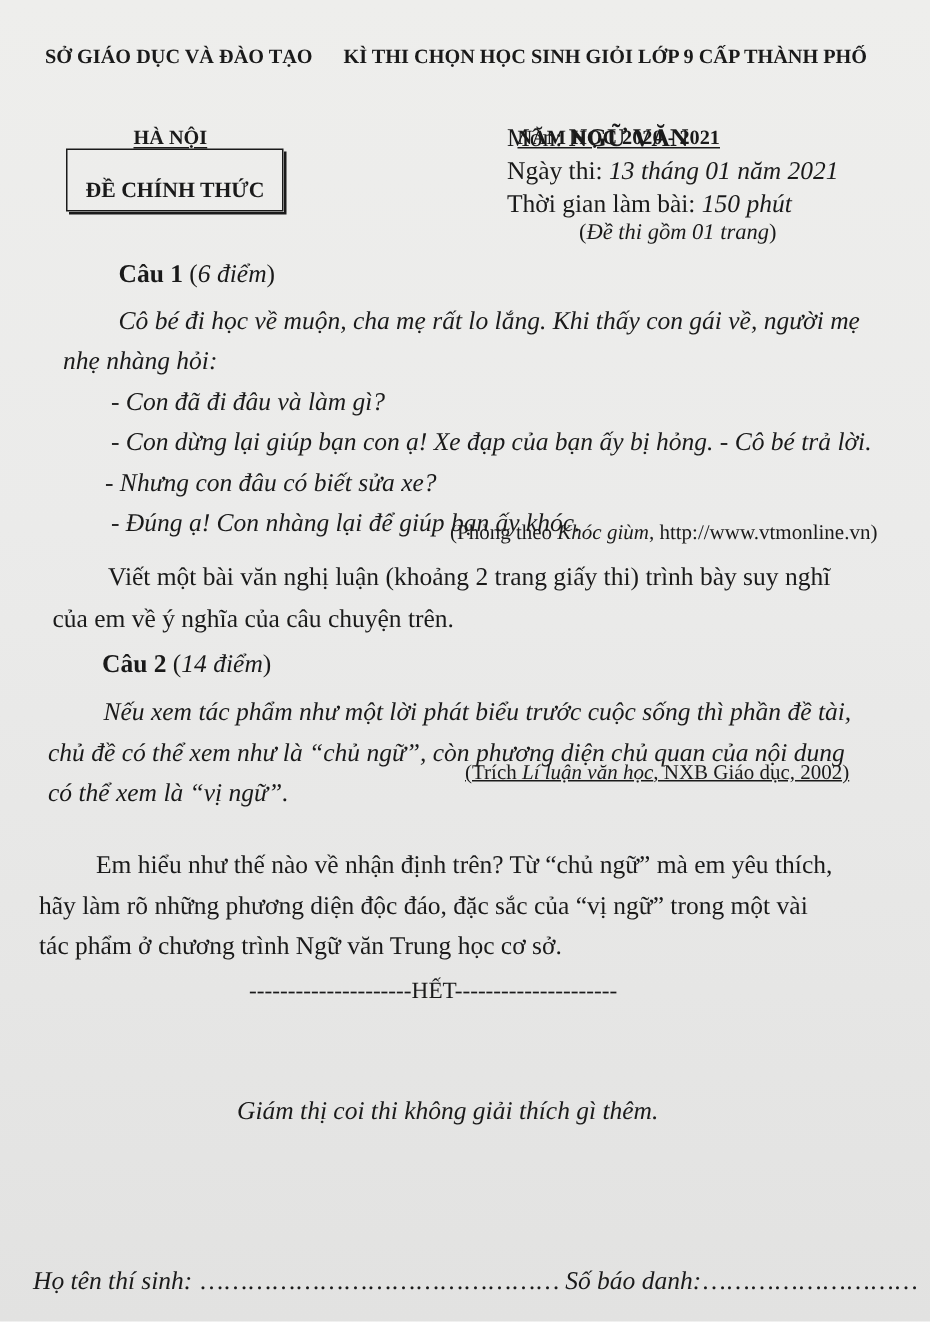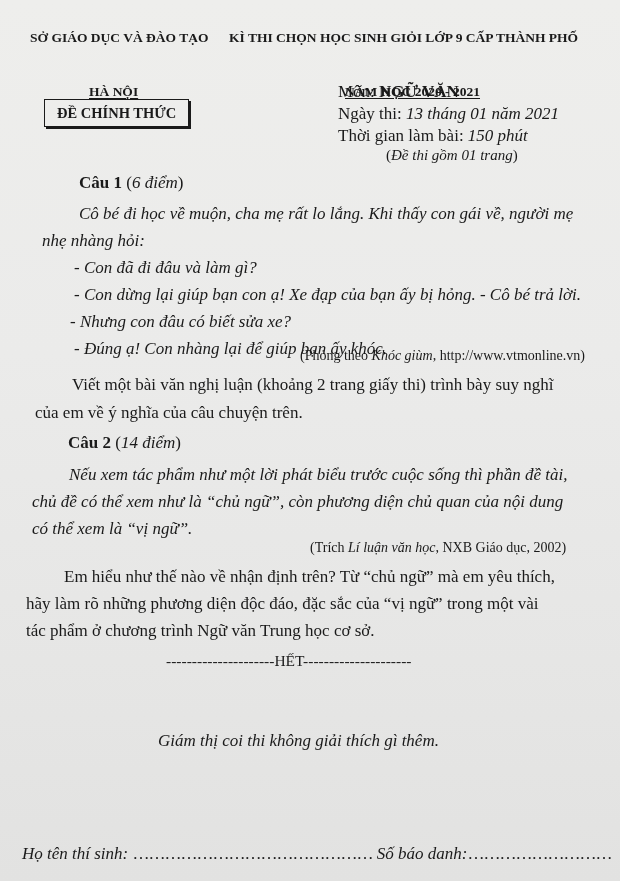--- a/index.html
+++ b/index.html
@@ -12,21 +12,21 @@
   }
   .abs { position:absolute; white-space:nowrap; }
   .b { font-weight:bold; }
   .i { font-style:italic; }
   .u { text-decoration:underline; text-underline-offset:2px;margin-top:36px; }
   .hdr { font-size:13.5px; font-weight:bold; }
   .body { font-size:17px; }
   .ital { font-size:17px; font-style:italic; }
   .small { font-size:14px; }
   .box {
-    border:1.5px solid #1a1a1a; padding:5px 12px 4px 12px;
+    border:1.5px solid #1a1a1a; padding:19px 12px 4px 12px;
     font-weight:bold; font-size:14.5px; box-shadow:2px 2px 0 #1a1a1a;
   }
 </style>
 </head>
 <body>
 
 <div class="abs hdr" style="left:30px;top:30px;">SỞ GIÁO DỤC VÀ ĐÀO TẠO</div>
 <div class="abs hdr u" style="left:89px;top:48px;">HÀ NỘI</div>
 <div class="abs hdr" style="left:229px;top:30px;">KÌ THI CHỌN HỌC SINH GIỎI LỚP 9 CẤP THÀNH PHỐ</div>
 <div class="abs hdr u" style="left:345px;top:48px;">NĂM HỌC 2020 - 2021</div>
@@ -60,21 +60,21 @@
 </div>
 <div class="abs body" style="left:72px;top:375px;">Viết một bài văn nghị luận (khoảng 2 trang giấy thi) trình bày suy nghĩ</div>
 <div class="abs body" style="left:35px;top:403px;">của em về ý nghĩa của câu chuyện trên.</div>
 
 <div class="abs body" style="left:68px;top:433px;">
   <span class="b">Câu 2</span><span> (</span><span class="i">14 điểm</span><span>)</span>
 </div>
 <div class="abs ital" style="left:69px;top:465px;">Nếu xem tác phẩm như một lời phát biểu trước cuộc sống thì phần đề tài,</div>
 <div class="abs ital" style="left:32px;top:492px;">chủ đề có thể xem như là “chủ ngữ”, còn phương diện chủ quan của nội dung</div>
 <div class="abs ital" style="left:32px;top:519px;">có thể xem là “vị ngữ”.</div>
-<div class="abs small" style="left:310px;top:540px;">
+<div class="abs small" style="left:310px;top:508px;text-decoration:underline;">
   <span>(Trích </span><span class="i">Lí luận văn học</span><span>, NXB Giáo dục, 2002)</span>
 </div>
 <div class="abs body" style="left:64px;top:567px;">Em hiểu như thế nào về nhận định trên? Từ “chủ ngữ” mà em yêu thích,</div>
 <div class="abs body" style="left:26px;top:594px;">hãy làm rõ những phương diện độc đáo, đặc sắc của “vị ngữ” trong một vài</div>
 <div class="abs body" style="left:26px;top:621px;">tác phẩm ở chương trình Ngữ văn Trung học cơ sở.</div>
 
 <div class="abs body" style="left:166px;top:652px;font-size:15.5px;">---------------------HẾT---------------------</div>
 <div class="abs ital" style="left:158px;top:731px;">Giám thị coi thi không giải thích gì thêm.</div>
 
 <div class="abs ital" style="left:22px;top:844px;">

